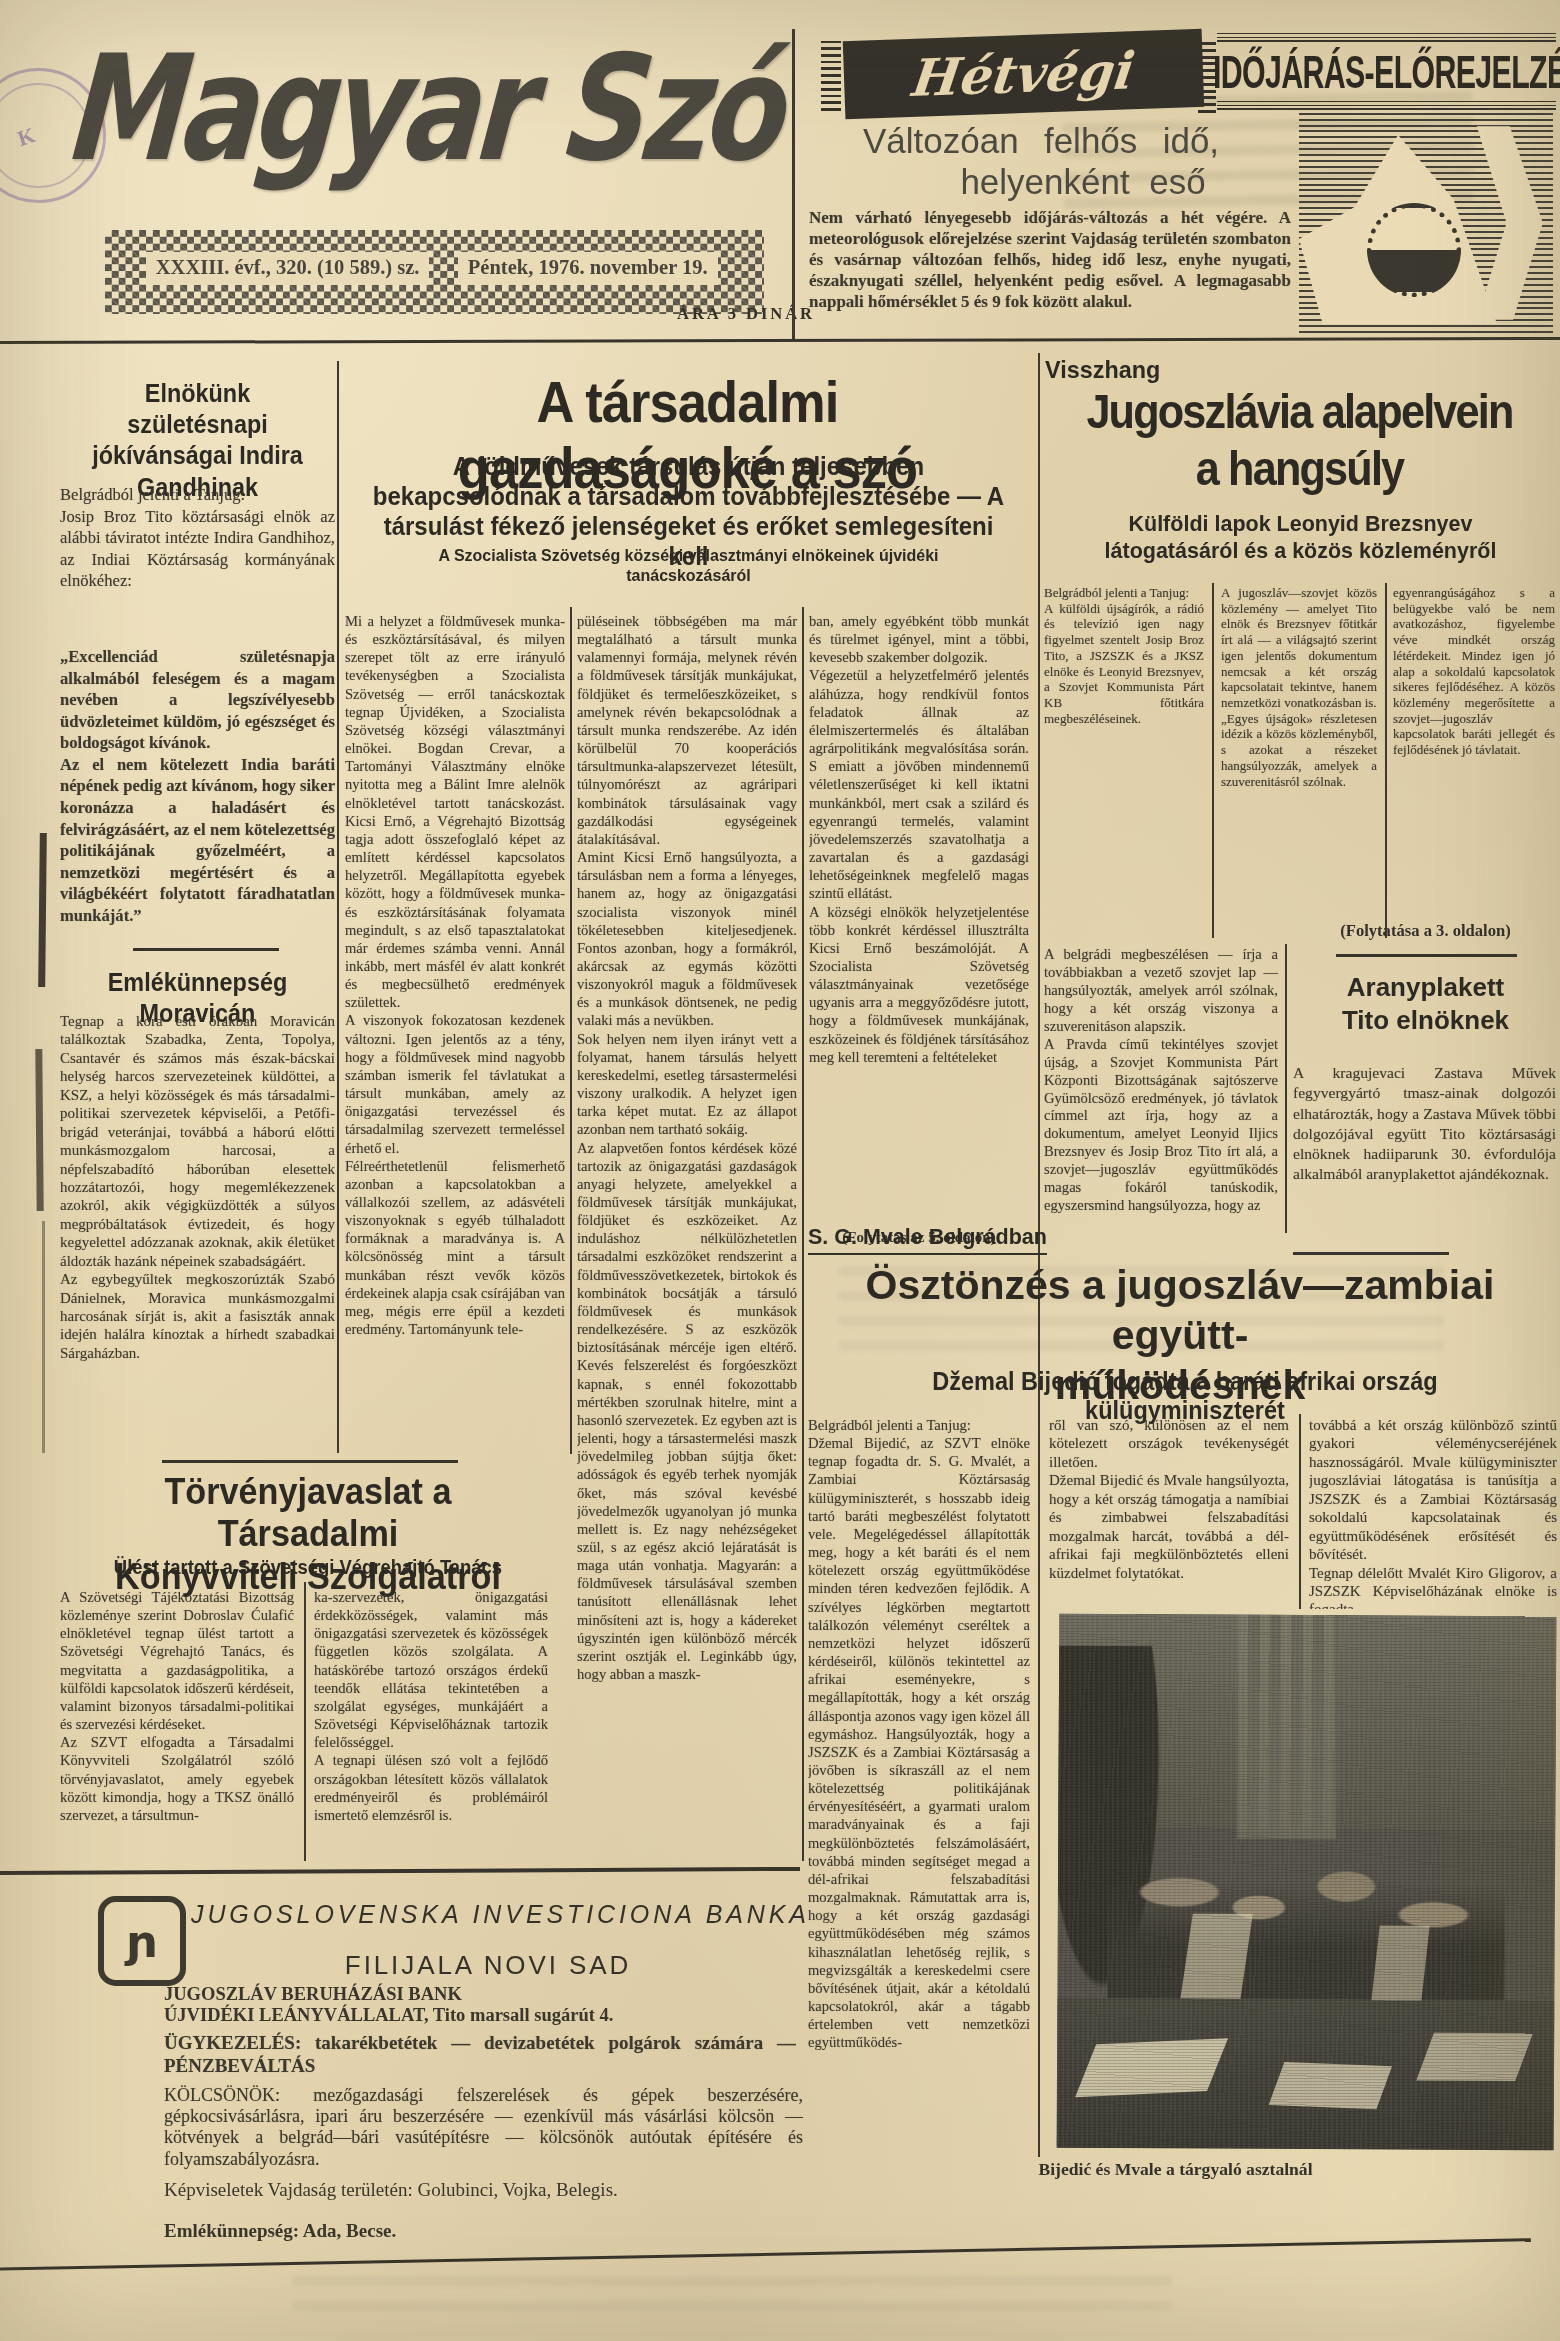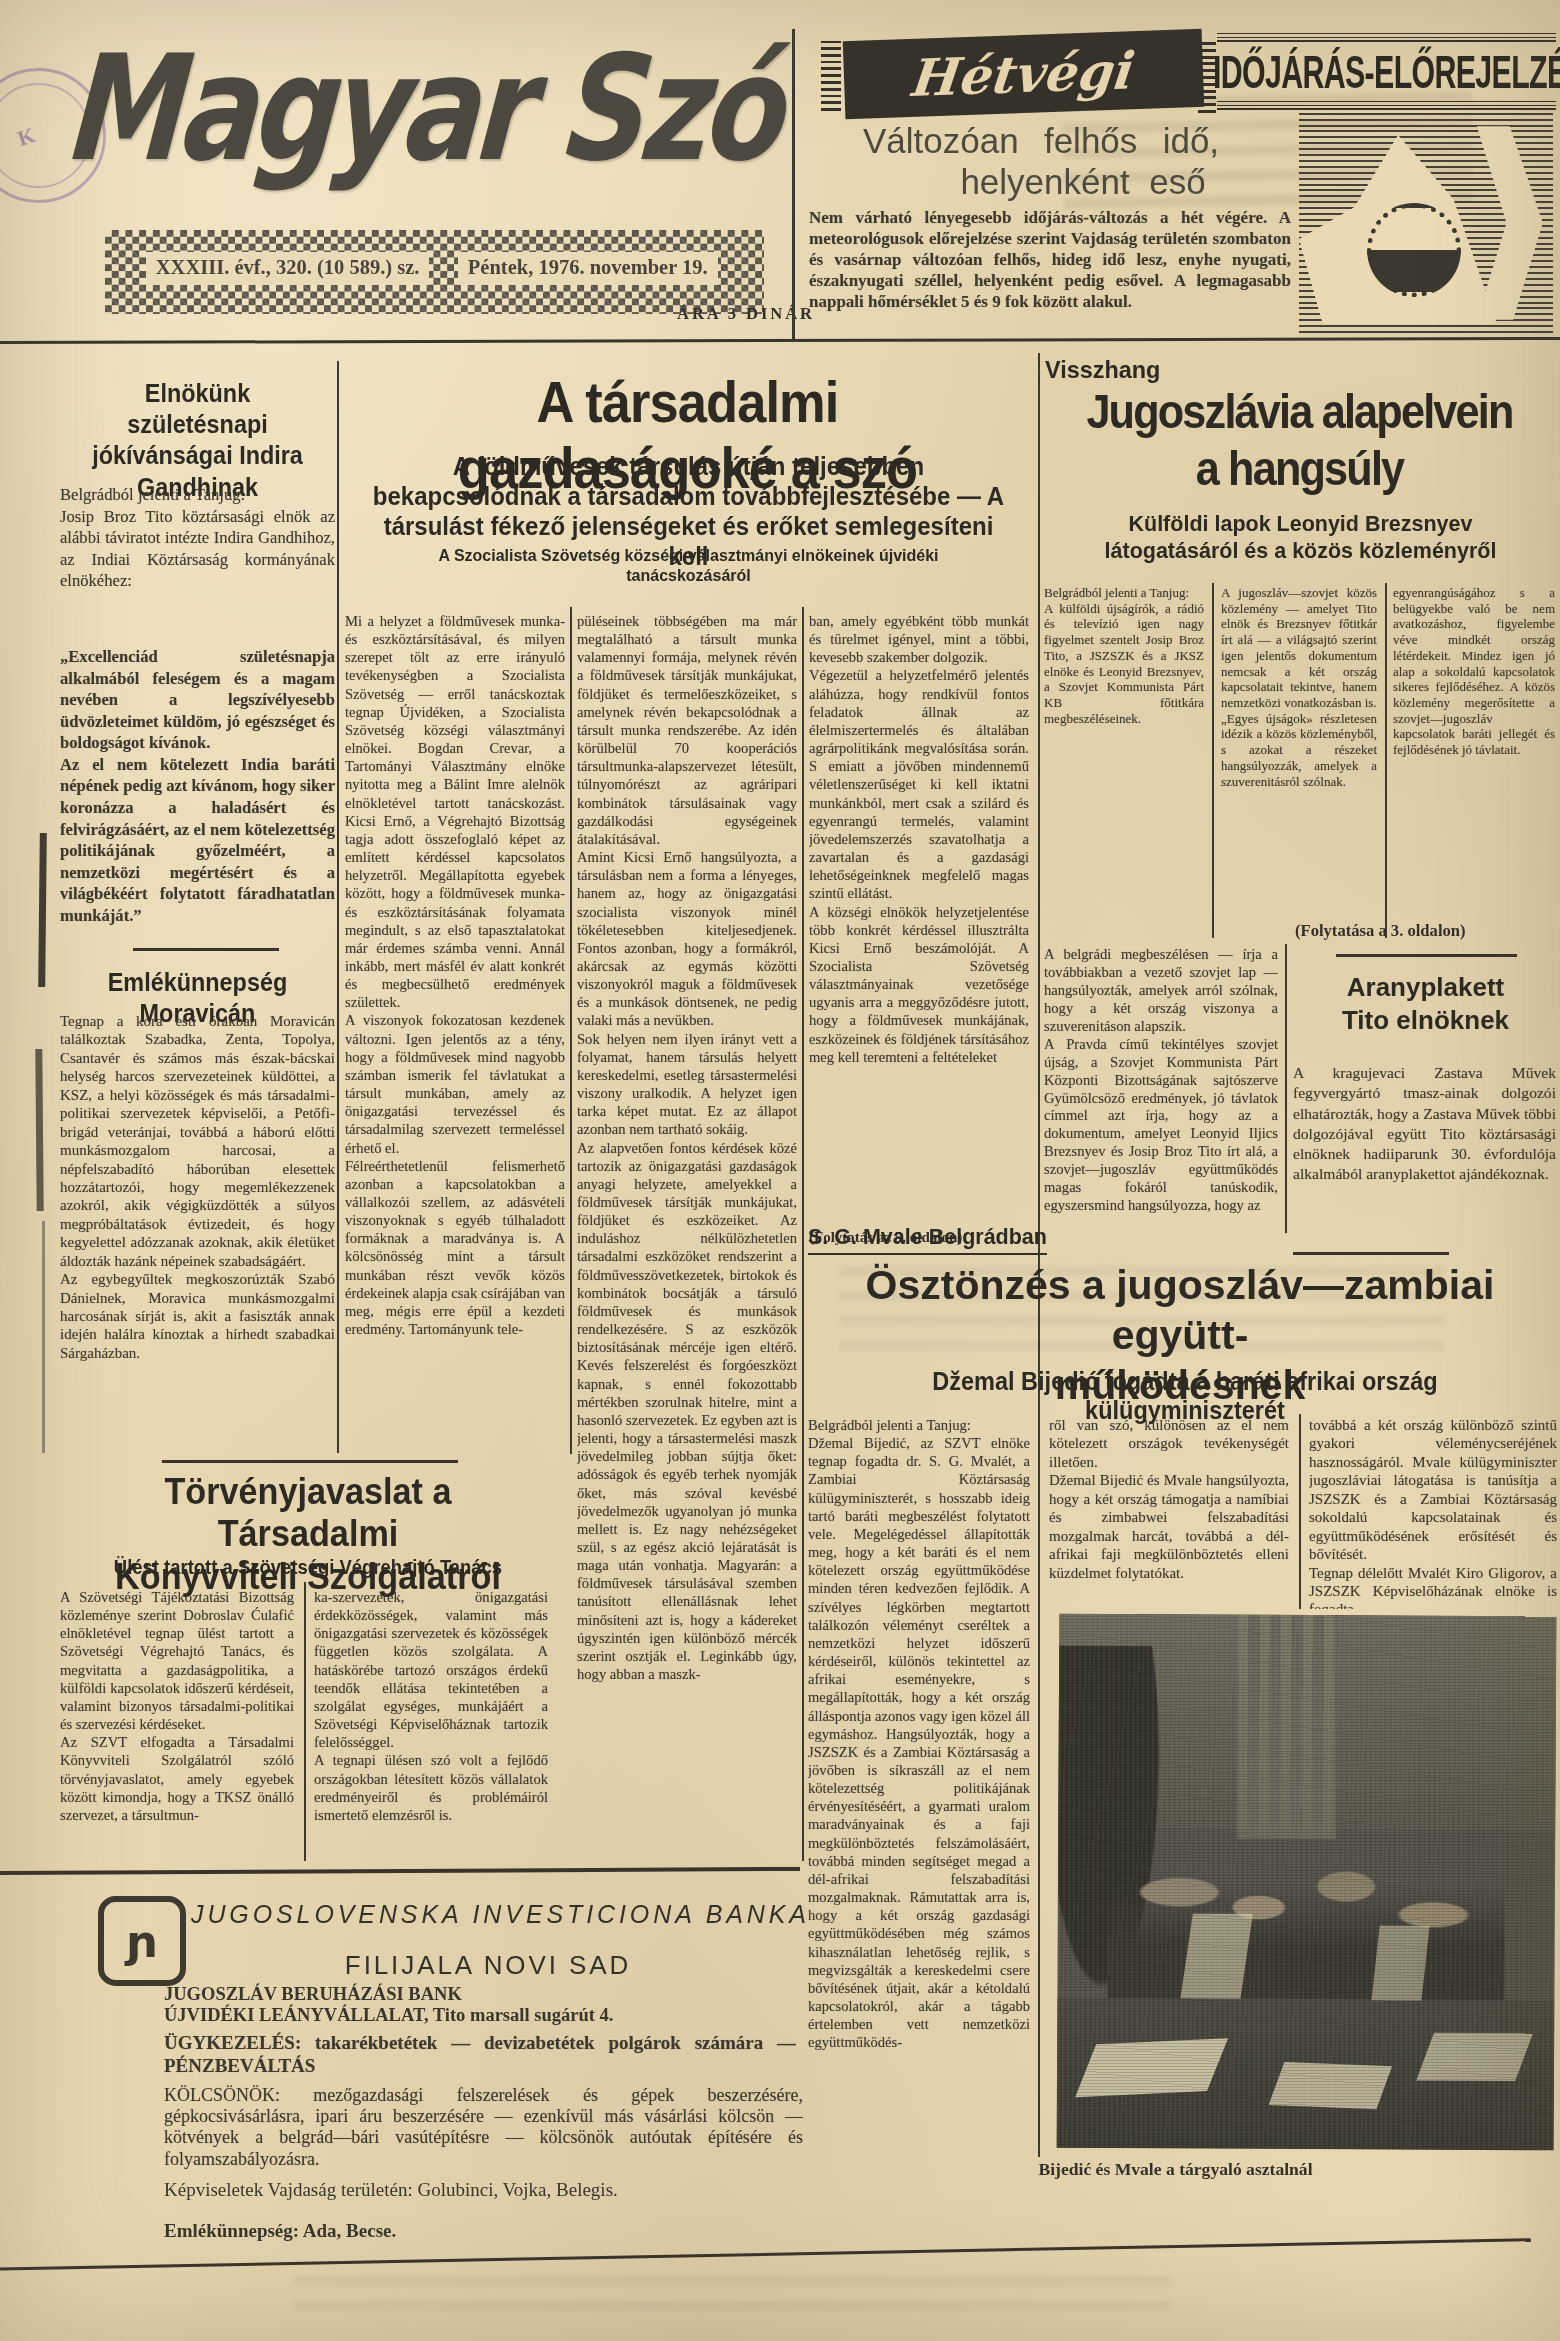--- a/index.html
+++ b/index.html
@@ -53,21 +53,21 @@
     background:repeating-linear-gradient(0deg,#454137 0 2px,rgba(0,0,0,0) 2px 5.9px);}
   .wx-cut1{position:absolute;left:0;top:10%;width:78%;height:86%;background:#e9dab5;
     clip-path:polygon(50% 0,78% 34%,100% 100%,12% 100%,0 55%,28% 38%);}
   .wx-cut2{position:absolute;right:4%;top:6%;width:26%;height:88%;background:#e9dab5;
     clip-path:polygon(50% 0,100% 50%,55% 100%,0 100%,45% 50%,0 0);}
   .wx-sun{position:absolute;left:68px;top:90px;width:84px;height:84px;border-radius:50%;
     border:5.9px dotted #3b382f;background:linear-gradient(#ecdcb6 0 50%,#3b382f 50% 100%);}
   
   .a-title{font-weight:bold;color:#2d2a23;}
   .quote{font-weight:bold;}
-  .more-line{font-weight:bold;text-align:left;color:#33302a;}
+  .more-line{font-weight:bold;text-align:center;color:#33302a;}
   .kicker-underline{border-bottom:2.9px solid #34312a;padding-bottom:2.9px;}
   .photo{left:1058px;top:1615px;width:497px;height:534px;background:#54524a;overflow:hidden;
     transform:rotate(.3deg);}
   .ph{position:absolute;}
   .grain{position:absolute;inset:0;
     background:repeating-linear-gradient(0deg,rgba(25,22,16,.18) 0 1px,transparent 1px 2.9px),
                repeating-linear-gradient(90deg,rgba(235,220,180,.06) 0 2px,transparent 2px 4.9px);}
   .ad-logo{left:98px;top:1896px;width:76px;height:78px;border:6.8px solid #3e3a30;
     border-radius:17.6px;display:flex;align-items:center;justify-content:center;
     font-family:"DejaVu Sans",sans-serif;font-weight:bold;font-size:45px;color:#3e3a30;}

